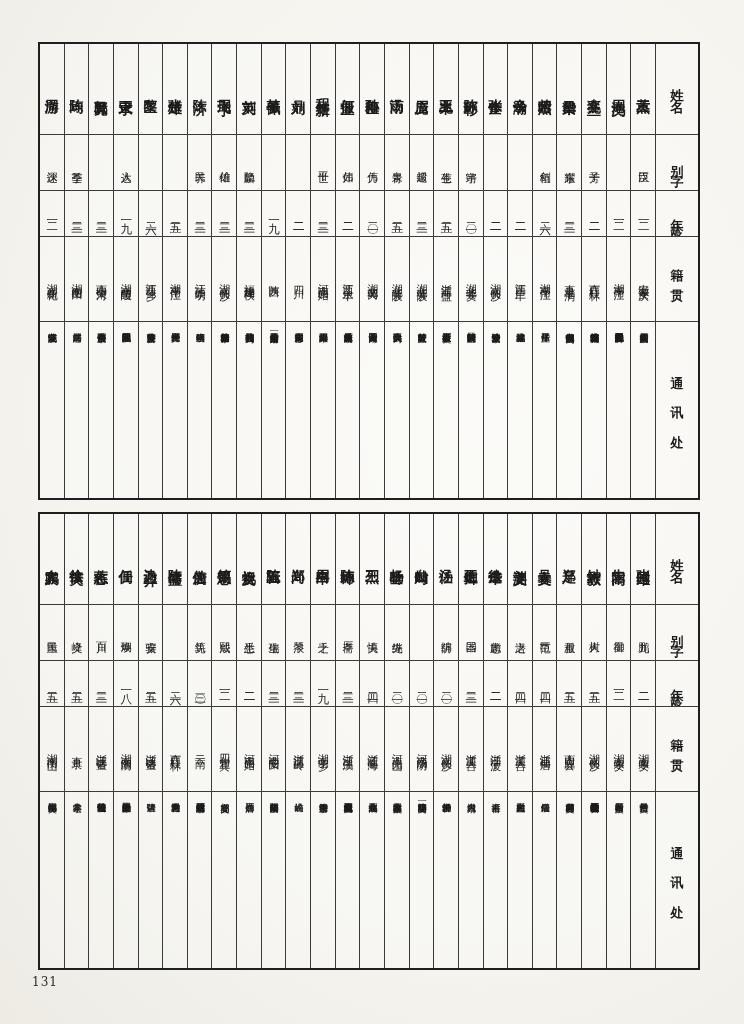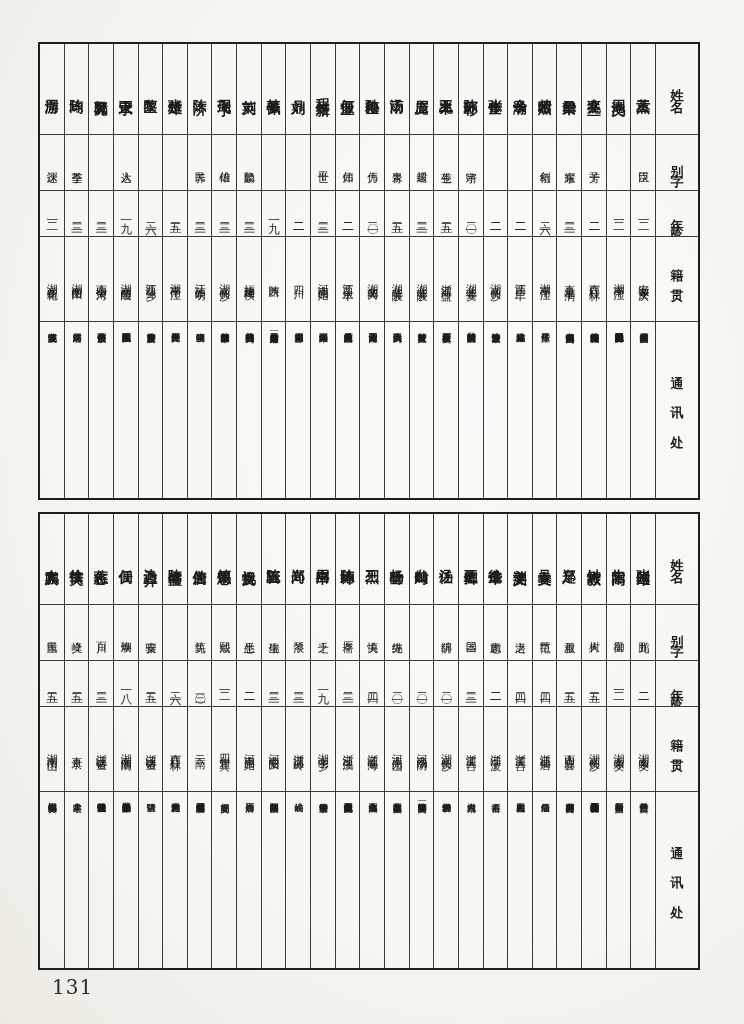--- a/index.html
+++ b/index.html
@@ -34,23 +34,23 @@
   .c-age{height:46px;font-size:11.5px;}
   .c-native{height:85px;font-size:11px;letter-spacing:2px;}
   .c-addr{height:177px;font-size:9px;justify-content:flex-start;padding-top:4px;line-height:11.5px;}
   .hdr{font-weight:700;font-size:13px;}
   .hdr.c-name{letter-spacing:12px;font-size:13.5px;}
   .hdr.c-byname{letter-spacing:8px;}
   .hdr.c-age{letter-spacing:5px;}
   .hdr.c-native{letter-spacing:20px;}
   .hdr.c-addr{letter-spacing:30px;justify-content:center;padding-top:0;font-size:13px;line-height:13px;}
   .page-number{
-    position:absolute;left:52px;top:975px;
+    position:absolute;left:32px;top:975px;
     font-family:"DejaVu Serif","Liberation Serif",serif;
-    font-size:20px;color:#2a2a2a;letter-spacing:1px;
+    font-size:12px;color:#2a2a2a;letter-spacing:1px;
   }
 </style>
 </head>
 <body>
 
 <div class="sheet-table" id="table-top">
   <div class="col hdr-col">
     <div class="cell c-name hdr">姓名</div>
     <div class="cell c-byname hdr">别字</div>
     <div class="cell c-age hdr">年龄</div>

